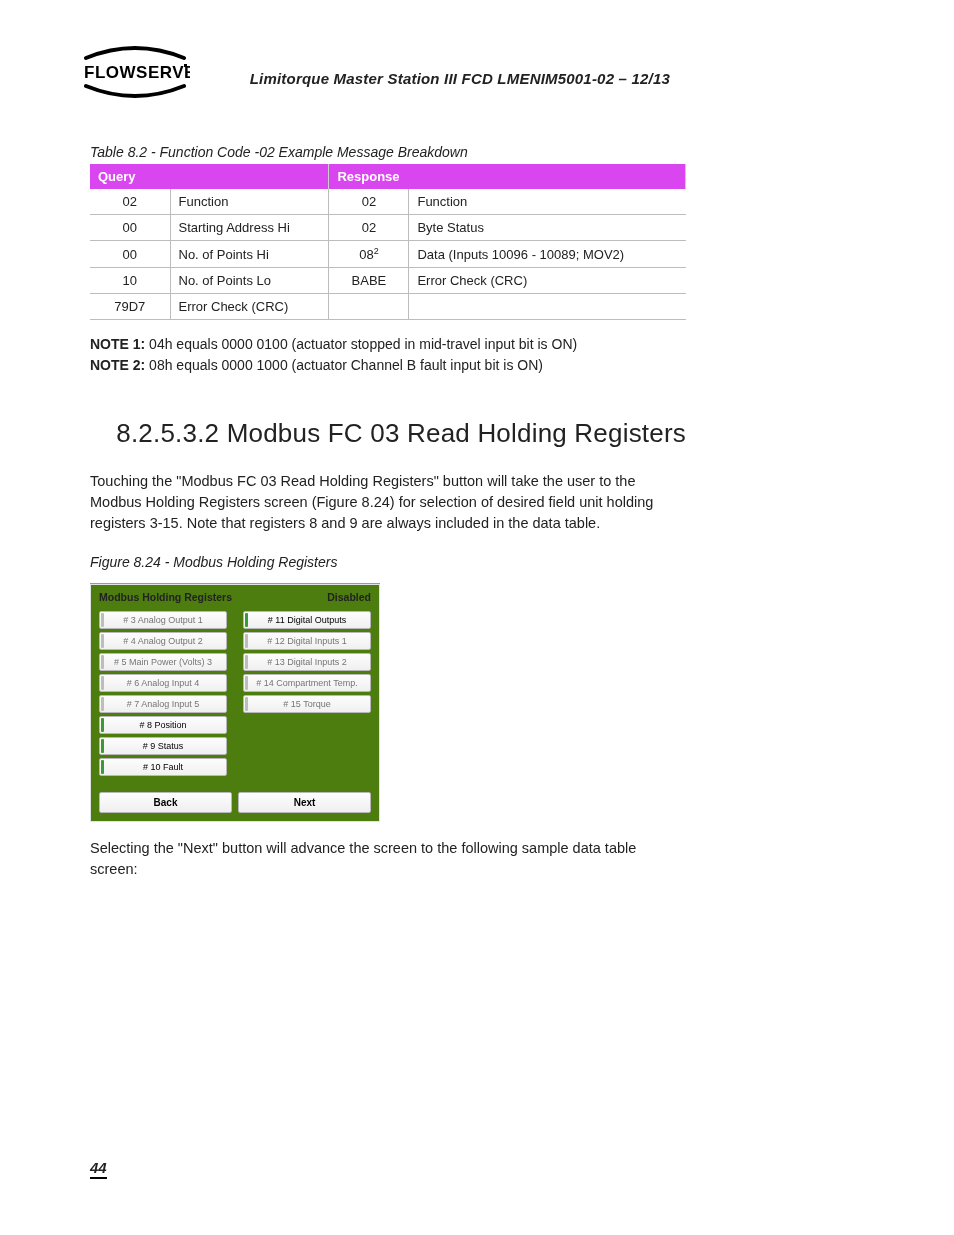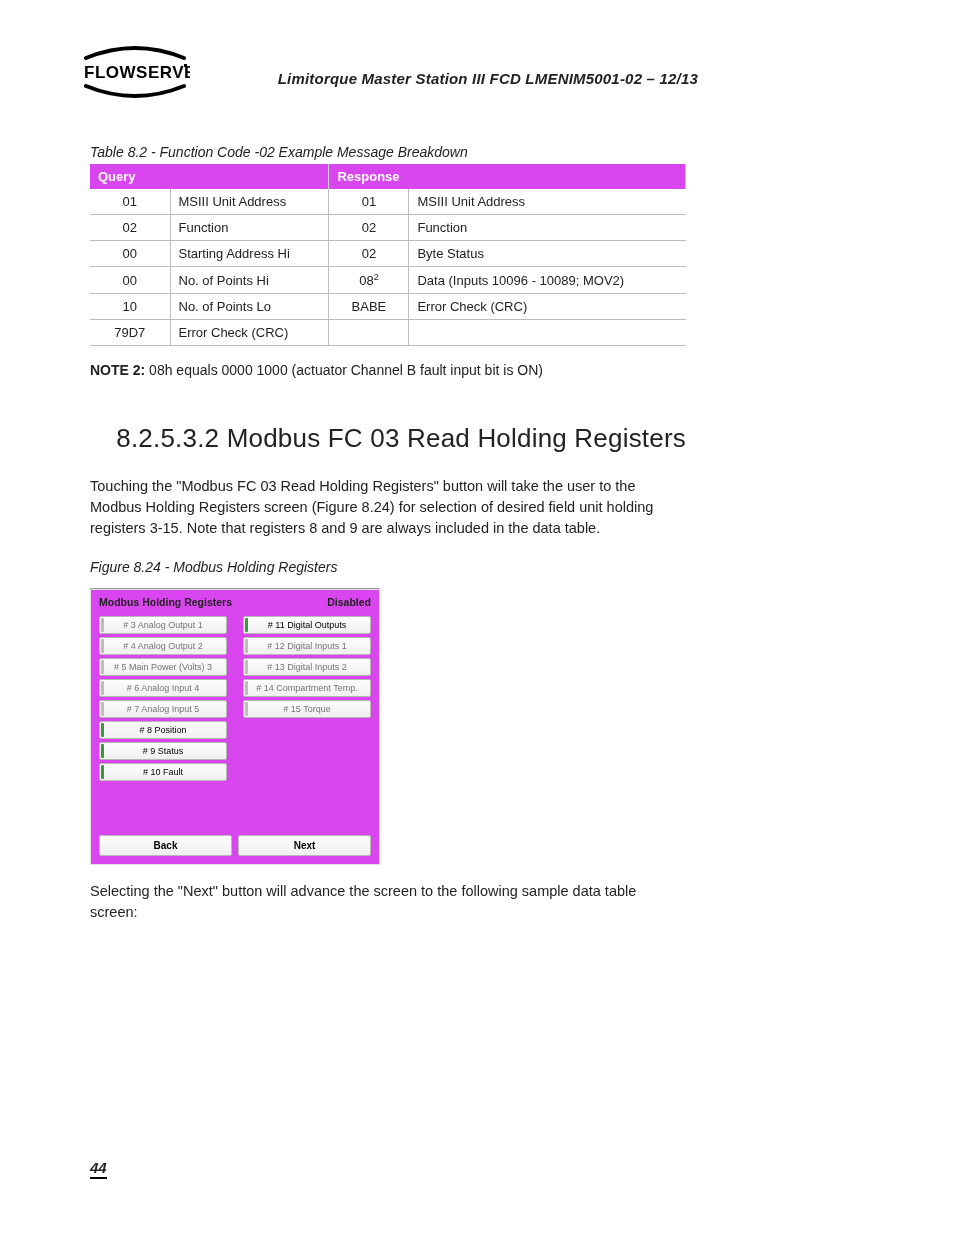--- a/index.html
+++ b/index.html
@@ -1,43 +1,43 @@
 <!DOCTYPE html>
 <html><head>
 <meta charset="utf-8">
 <style>
   * { box-sizing: border-box; margin: 0; padding: 0; }
   html, body { width: 954px; height: 1235px; background: #fff; font-family: Arial, Helvetica, sans-serif; color: #222; }
   .page { position: relative; width: 776px; height: 1235px; padding: 44px 90px 40px 90px; }
   .logo { position: absolute; left: 80px; top: 44px; }
-  .header-line { position: absolute; right: 78px; top: 70px; font-weight: bold; font-style: italic; font-size: 15px; font-family: "Helvetica Neue", Arial, sans-serif; letter-spacing: 0.2px; }
+  .header-line { position: absolute; right: 106px; top: 70px; font-weight: bold; font-style: italic; font-size: 15px; font-family: "Helvetica Neue", Arial, sans-serif; letter-spacing: 0.2px; }
   .content { margin-top: 100px; }
   .table-caption { font-style: italic; font-size: 14px; font-family: "Helvetica Neue", Arial, sans-serif; margin-bottom: 4px; }
   table.datatable { width: 100%; border-collapse: collapse; font-family: "Helvetica Neue", Arial, sans-serif; font-size: 13px; }
   table.datatable th { background: #d946ef; color: #fff; text-align: left; padding: 5px 8px; font-weight: bold; border-right: 1px solid #ccc; }
   table.datatable td { border-bottom: 1px solid #bdbdbd; padding: 5px 8px; }
   table.datatable td.code { text-align: center; width: 80px; border-right: 1px solid #bdbdbd; }
   table.datatable td.desc { border-right: 1px solid #bdbdbd; }
   .sup { vertical-align: super; font-size: 9px; }
   .notes { margin-top: 14px; font-family: "Helvetica Neue", Arial, sans-serif; font-size: 14px; line-height: 1.5; }
   .notes b { font-weight: bold; }
   h2.section { font-family: "Helvetica Neue", Arial, sans-serif; font-weight: 300; font-size: 26px; margin-top: 42px; margin-bottom: 22px; letter-spacing: 0.2px; text-align: right; }
   p.body { font-family: "Helvetica Neue", Arial, sans-serif; font-size: 14.5px; line-height: 1.45; margin-bottom: 18px; }
   .figure-caption { font-style: italic; font-size: 14px; font-family: "Helvetica Neue", Arial, sans-serif; margin-top: 20px; border-bottom: 1px solid #999; padding-bottom: 13px; width: 290px; }
-  .screenshot-wrap { border: 1px solid #e2e2e2; width: 290px; background: #d946ef; padding: 0; margin-top: 0; }
+  .screenshot-wrap { border: 1px solid #e2e2e2; width: 290px; background: #4d7c0f; padding: 0; margin-top: 0; }
   .ss-header { display: flex; justify-content: space-between; font-size: 10.5px; font-weight: bold; padding: 6px 8px; font-family: Verdana, Arial, sans-serif; }
   .ss-body { display: flex; gap: 16px; padding: 2px 8px 6px 8px; justify-content: center; }
   .ss-col { flex: 1; display: flex; flex-direction: column; gap: 3px; }
   .ss-btn { font-size: 9px; font-family: Verdana, Arial, sans-serif; text-align: center; padding: 3px 2px; border: 1px solid #b8b8b8; background: linear-gradient(#fdfdfd,#f0f0f0); border-radius: 2px; color: #757575; position: relative; }
   .ss-btn .bar { position: absolute; left: 1px; top: 1px; bottom: 1px; width: 3px; border-radius: 1px; }
   .ss-btn.enabled { color: #000; }
   .ss-btn.green .bar { background: #3a9a3a; }
   .ss-btn.gray .bar { background: #bdbdbd; }
   .ss-footer { display: flex; gap: 6px; padding: 10px 8px 8px 8px; }
-  .ss-footer .ss-navbtn { flex: 1; font-size: 10px; font-family: Verdana, Arial, sans-serif; font-weight: bold; text-align: center; padding: 4px 2px; border: 1px solid #b8b8b8; background: linear-gradient(#fdfdfd,#efefef); border-radius: 2px; color: #000; margin-top: 38px; }
+  .ss-footer .ss-navbtn { flex: 1; font-size: 10px; font-family: Verdana, Arial, sans-serif; font-weight: bold; text-align: center; padding: 4px 2px; border: 1px solid #b8b8b8; background: linear-gradient(#fdfdfd,#efefef); border-radius: 2px; color: #000; }
   .page-number { position: absolute; left: 90px; bottom: 56px; font-style: italic; font-weight: bold; font-size: 15px; border-bottom: 2px solid #000; padding-bottom: 1px; font-family: "Helvetica Neue", Arial, sans-serif; }
 </style>
 </head>
 <body>
 
 <div class="page">
 
   <div class="logo">
     <svg width="110" height="56" viewBox="0 0 110 56">
       <path d="M6 14 Q55 -6 104 14" stroke="#000" stroke-width="4" fill="none" stroke-linecap="round"></path>
@@ -54,26 +54,20 @@
     <div class="table-caption">Table 8.2 - Function Code -02 Example Message Breakdown</div>
 
     <table class="datatable">
       <thead>
         <tr>
           <th colspan="2">Query</th>
           <th colspan="2">Response</th>
         </tr>
       </thead>
       <tbody id="tbody">
-          <tr>
-            <td class="code">01</td>
-            <td class="desc">MSIII Unit Address</td>
-            <td class="code">01</td>
-            <td>MSIII Unit Address</td>
-          </tr>
           <tr>
             <td class="code">02</td>
             <td class="desc">Function</td>
             <td class="code">02</td>
             <td>Function</td>
           </tr>
           <tr>
             <td class="code">00</td>
             <td class="desc">Starting Address Hi</td>
             <td class="code">02</td>
@@ -94,20 +88,21 @@
           <tr>
             <td class="code">79D7</td>
             <td class="desc">Error Check (CRC)</td>
             <td class="code"></td>
             <td></td>
           </tr>
         </tbody>
     </table>
 
     <div class="notes">
+      <div><b>NOTE 1:</b><span> 04h equals 0000 0100 (actuator stopped in mid-travel input bit is ON)</span></div>
       <div><b>NOTE 2:</b><span> 08h equals 0000 1000 (actuator Channel B fault input bit is ON)</span></div>
     </div>
 
     <h2 class="section">8.2.5.3.2 Modbus FC 03 Read Holding Registers</h2>
 
     <p class="body">Touching the "Modbus FC 03 Read Holding Registers" button will take the user to the Modbus Holding Registers screen (Figure 8.24) for selection of desired field unit holding registers 3-15. Note that registers 8 and 9 are always included in the data table.</p>
 
     <div class="figure-caption">Figure 8.24 - Modbus Holding Registers</div>
 
     <div class="screenshot-wrap">

